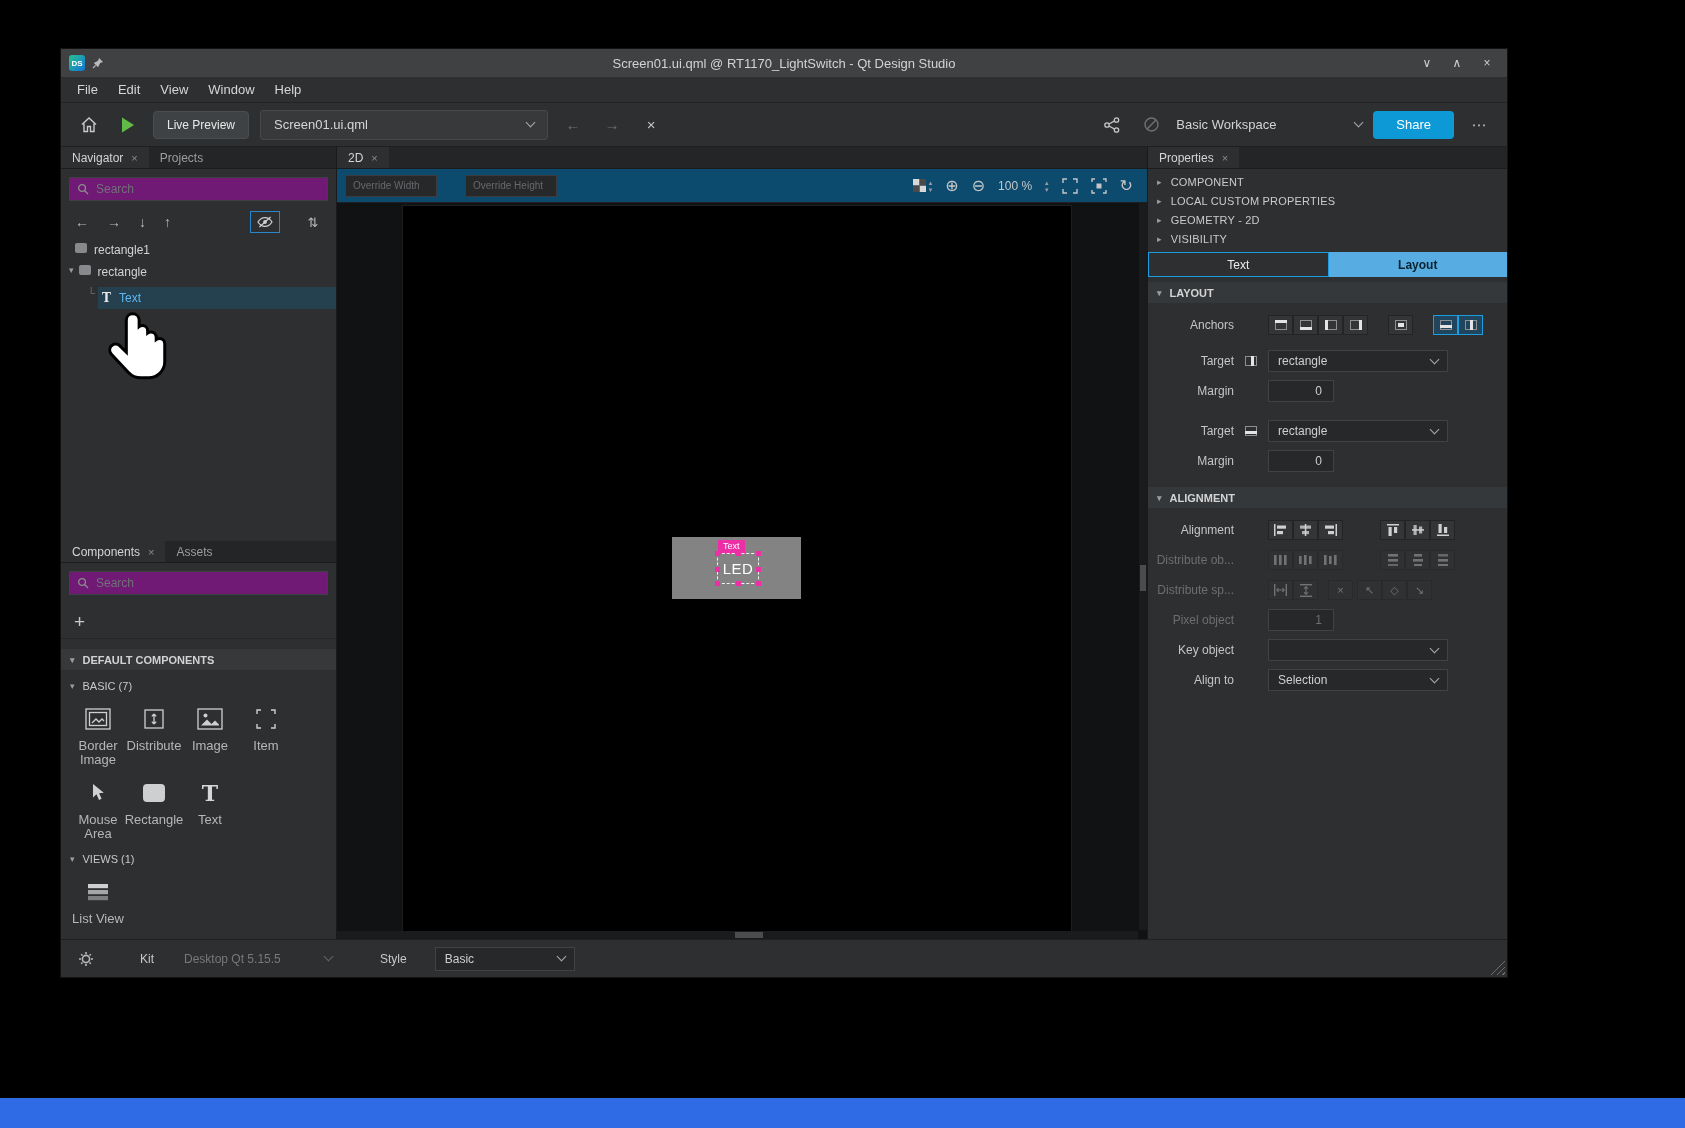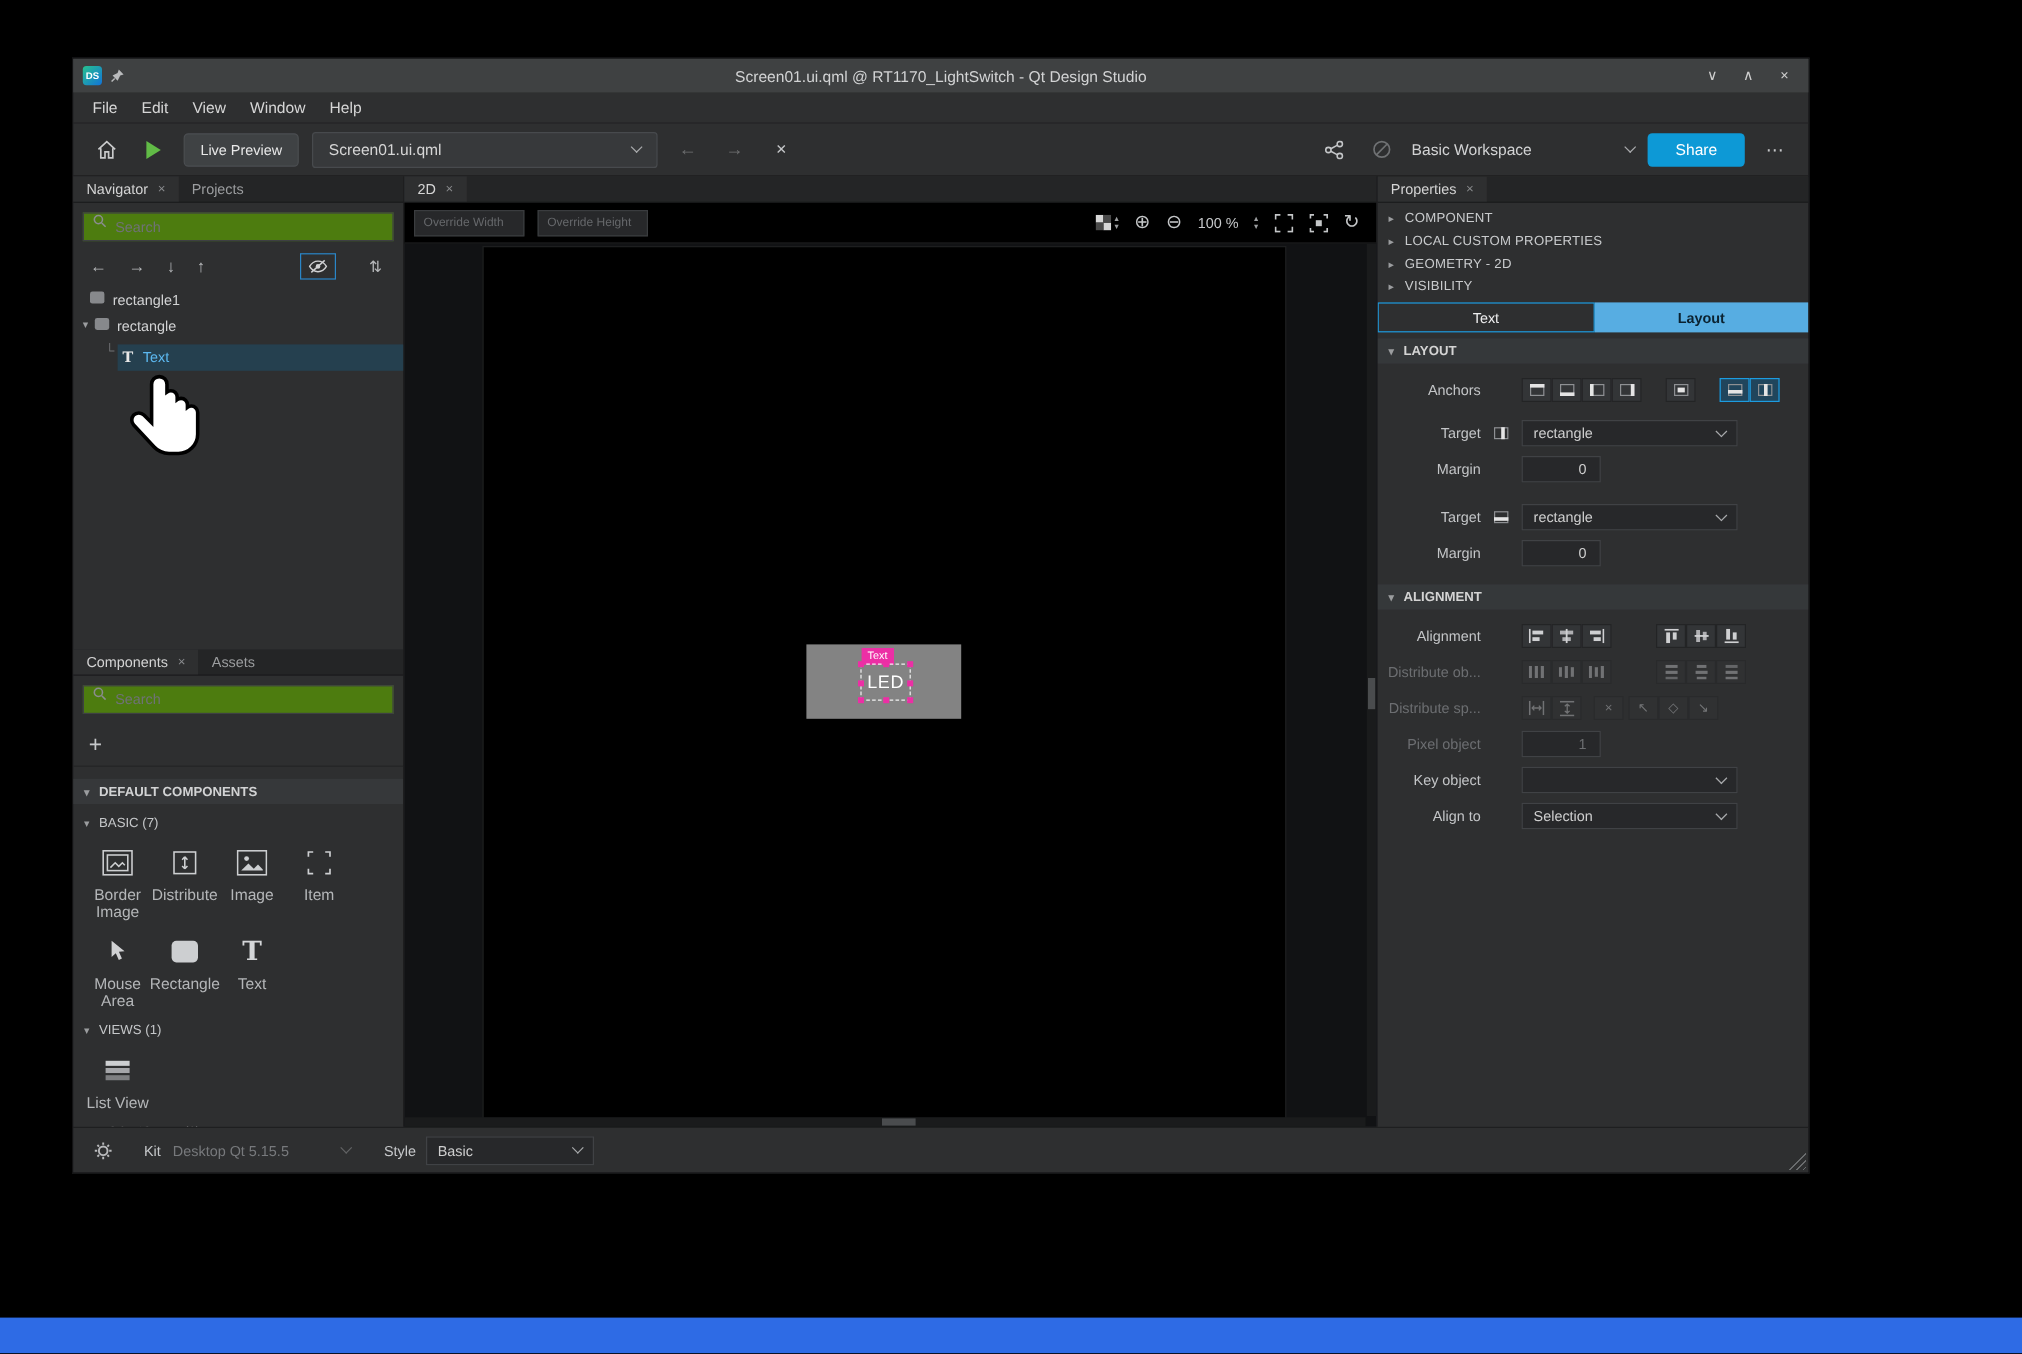--- a/index.html
+++ b/index.html
@@ -30,21 +30,21 @@
   
   .main{flex:1;display:flex;min-height:0}
   .leftcol{width:276px;flex:none;display:flex;flex-direction:column;border-right:1px solid #191a1b;min-height:0}
   .centercol{flex:1;display:flex;flex-direction:column;min-width:0}
   .rightcol{width:360px;flex:none;display:flex;flex-direction:column;border-left:1px solid #191a1b;min-height:0;overflow:hidden}
   .tabbar{height:22px;background:#242526;display:flex;flex:none;align-items:stretch;border-bottom:1px solid #1b1c1d}
   .tab{display:flex;align-items:center;gap:8px;padding:0 11px;font-size:12px;color:#9b9d9f}
   .tab.active{background:#2e2f30;color:#d4d4d4}
   .tabx{font-size:11px;color:#8a8c8e}
   
-  .search{margin:8px;height:24px;background:#4d7c0f;border:1px solid #3e4043;display:flex;padding:0 7px;gap:7px;flex:none}
+  .search{margin:8px;height:24px;background:#701a75;border:1px solid #3e4043;display:flex;align-items:center;padding:0 7px;gap:7px;flex:none}
   .search input{flex:1;background:transparent;border:none;outline:none;color:#cfcfcf;font-size:12px;font-family:inherit;min-width:0}
   .search input::placeholder{color:#6f7276}
   
   .navigator{height:394px;flex:none;display:flex;flex-direction:column;position:relative}
   .navrow{display:flex;align-items:center;padding:2px 8px 2px 14px;gap:18px;flex:none}
   .nav-arrow{font-size:14px;color:#b6b8ba}
   .eyebtn{width:30px;height:22px;border:1px solid #2a86c8;display:flex;align-items:center;justify-content:center;margin-left:auto;flex:none}
   .sortbtn{width:30px;height:22px;display:flex;align-items:center;justify-content:center;color:#b6b8ba;font-size:13px;flex:none}
   .tree{margin-top:8px;flex:1}
   .trow{height:22px;display:flex;align-items:flex-start;font-size:12px;color:#d2d3d4}
@@ -60,21 +60,21 @@
   .plusrow{height:34px;border-bottom:1px solid #242526;display:flex;align-items:center;padding:0 13px;flex:none;margin-top:2px}
   .plusg{font-size:19px;color:#c6c8ca;line-height:1}
   .comphead{height:21px;background:#36383a;display:flex;align-items:center;gap:8px;padding:0 9px;font-size:11px;font-weight:bold;color:#d2d3d4;flex:none;margin-top:10px}
   .group{height:20px;display:flex;align-items:center;gap:8px;padding:0 9px;font-size:11px;color:#c6c8ca;flex:none;margin-top:6px}
   .cgrid{display:flex;flex-wrap:wrap;padding:8px 4px 2px 9px;row-gap:10px;flex:none}
   .ccell{width:56px;display:flex;flex-direction:column;align-items:center;gap:5px}
   .cicon{height:30px;display:flex;align-items:center;justify-content:center}
   .clabel{font-size:13px;color:#b4b6b8;text-align:center;line-height:1.1}
   .bigT{font-family:"DejaVu Serif",serif;font-size:22px;color:#d4d6d8;font-weight:bold}
   
-  .formbar{height:34px;display:flex;align-items:center;padding:0 8px;gap:11px;border-bottom:1px solid #1e1f20;flex:none;background:#000000}
+  .formbar{height:34px;display:flex;align-items:center;padding:0 8px;gap:28px;border-bottom:1px solid #1e1f20;flex:none;background:#0c4a6e}
   .override{width:92px;height:22px;background:#27282a;border:1px solid #3a3c3f;color:#cfcfcf;font-size:10px;padding:0 7px;font-family:inherit;outline:none}
   .override::placeholder{color:#66686b}
   .zcluster{margin-left:auto;display:flex;align-items:center;gap:13px;padding-right:6px}
   .zglyph{font-size:16px;color:#c4c6c8;line-height:1}
   .zoomtext{font-size:12px;color:#c6c8ca}
   .stepper{display:flex;flex-direction:column;font-size:7px;color:#9b9d9f;line-height:1}
   .canvasarea{flex:1;position:relative;background:#111214;min-height:0;overflow:hidden}
   .artboard{position:absolute;left:66px;top:3px;width:668px;height:726px;background:#000;outline:1px solid #1d1e1f}
   .qrect{position:absolute;left:269px;top:331px;width:129px;height:62px;background:#838383}
   .seltag{position:absolute;left:46px;top:3px;background:#ec2fa5;color:#fff;font-size:9px;padding:1px 5px 2px;line-height:1.2}
@@ -108,21 +108,21 @@
   .numin.dis{color:#6c6e71}
   .agl{width:12px;height:10px;border:1px solid #8e9093;position:relative;display:block}
   .agl.t::after{content:"";position:absolute;left:-1px;right:-1px;top:-1px;height:3px;background:#e4e4e4}
   .agl.b::after{content:"";position:absolute;left:-1px;right:-1px;bottom:-1px;height:3px;background:#e4e4e4}
   .agl.l::after{content:"";position:absolute;top:-1px;bottom:-1px;left:-1px;width:3px;background:#e4e4e4}
   .agl.r::after{content:"";position:absolute;top:-1px;bottom:-1px;right:-1px;width:3px;background:#e4e4e4}
   .agl.f::after{content:"";position:absolute;left:2px;right:2px;top:2px;bottom:2px;background:#e4e4e4}
   .agl.vc::after{content:"";position:absolute;left:-1px;right:-1px;top:3.5px;height:3px;background:#e4e4e4}
   .agl.hc::after{content:"";position:absolute;top:-1px;bottom:-1px;left:4.5px;width:3px;background:#e4e4e4}
   
-  .statusbar{height:38px;border-top:1px solid #1e1f20;display:flex;align-items:center;padding:0 17px;flex:none;gap:2px;position:relative}
+  .statusbar{height:38px;border-top:1px solid #1e1f20;display:flex;align-items:center;padding:0 17px;flex:none;gap:22px;position:relative}
   .sb-label{font-size:12px;color:#c6c8ca}
   .sb-flat{display:flex;align-items:center;width:148px;font-size:12px;color:#77797c;gap:10px}
   .sb-dd{width:140px;height:24px;background:#27282a;border:1px solid #404245;display:flex;align-items:center;padding:0 9px;font-size:12px;color:#cfcfcf}
   .grip{position:absolute;right:2px;bottom:2px;width:15px;height:15px;background:repeating-linear-gradient(135deg,transparent 0 3px,#6a6c6e 3px 4px);clip-path:polygon(100% 0,100% 100%,0 100%)}
 </style>
 </head>
 <body>
 
 <div class="screen">
   <div class="taskbar"></div>

